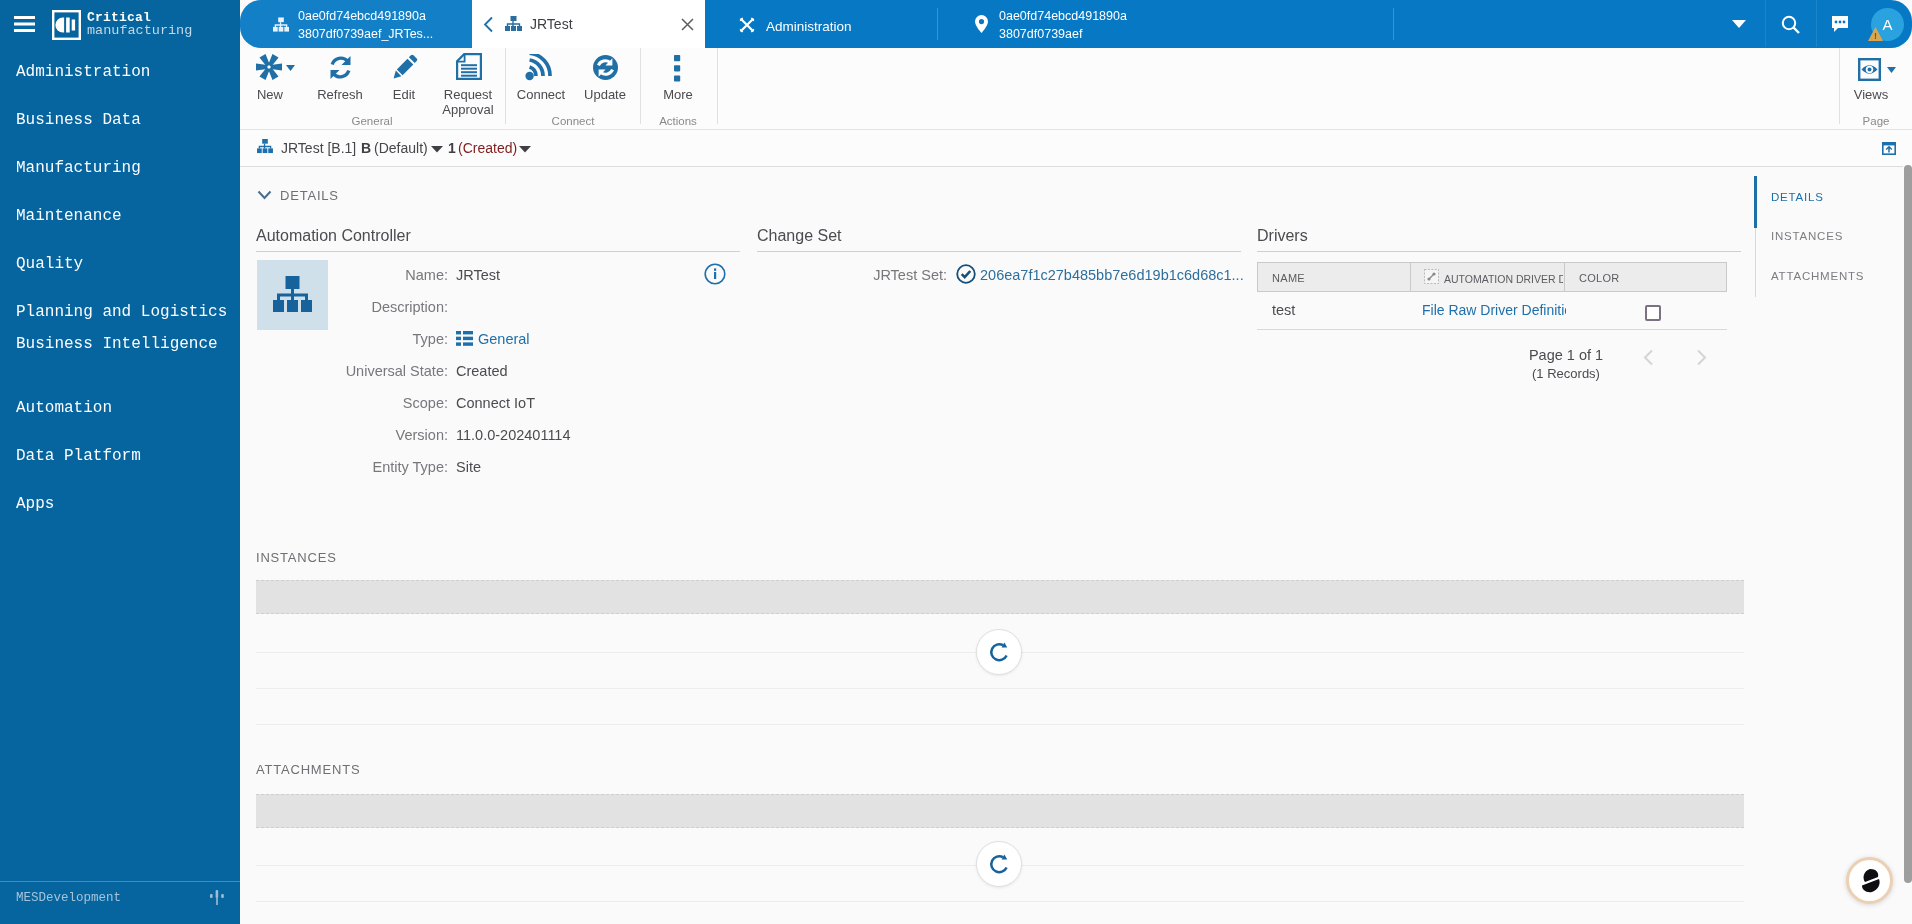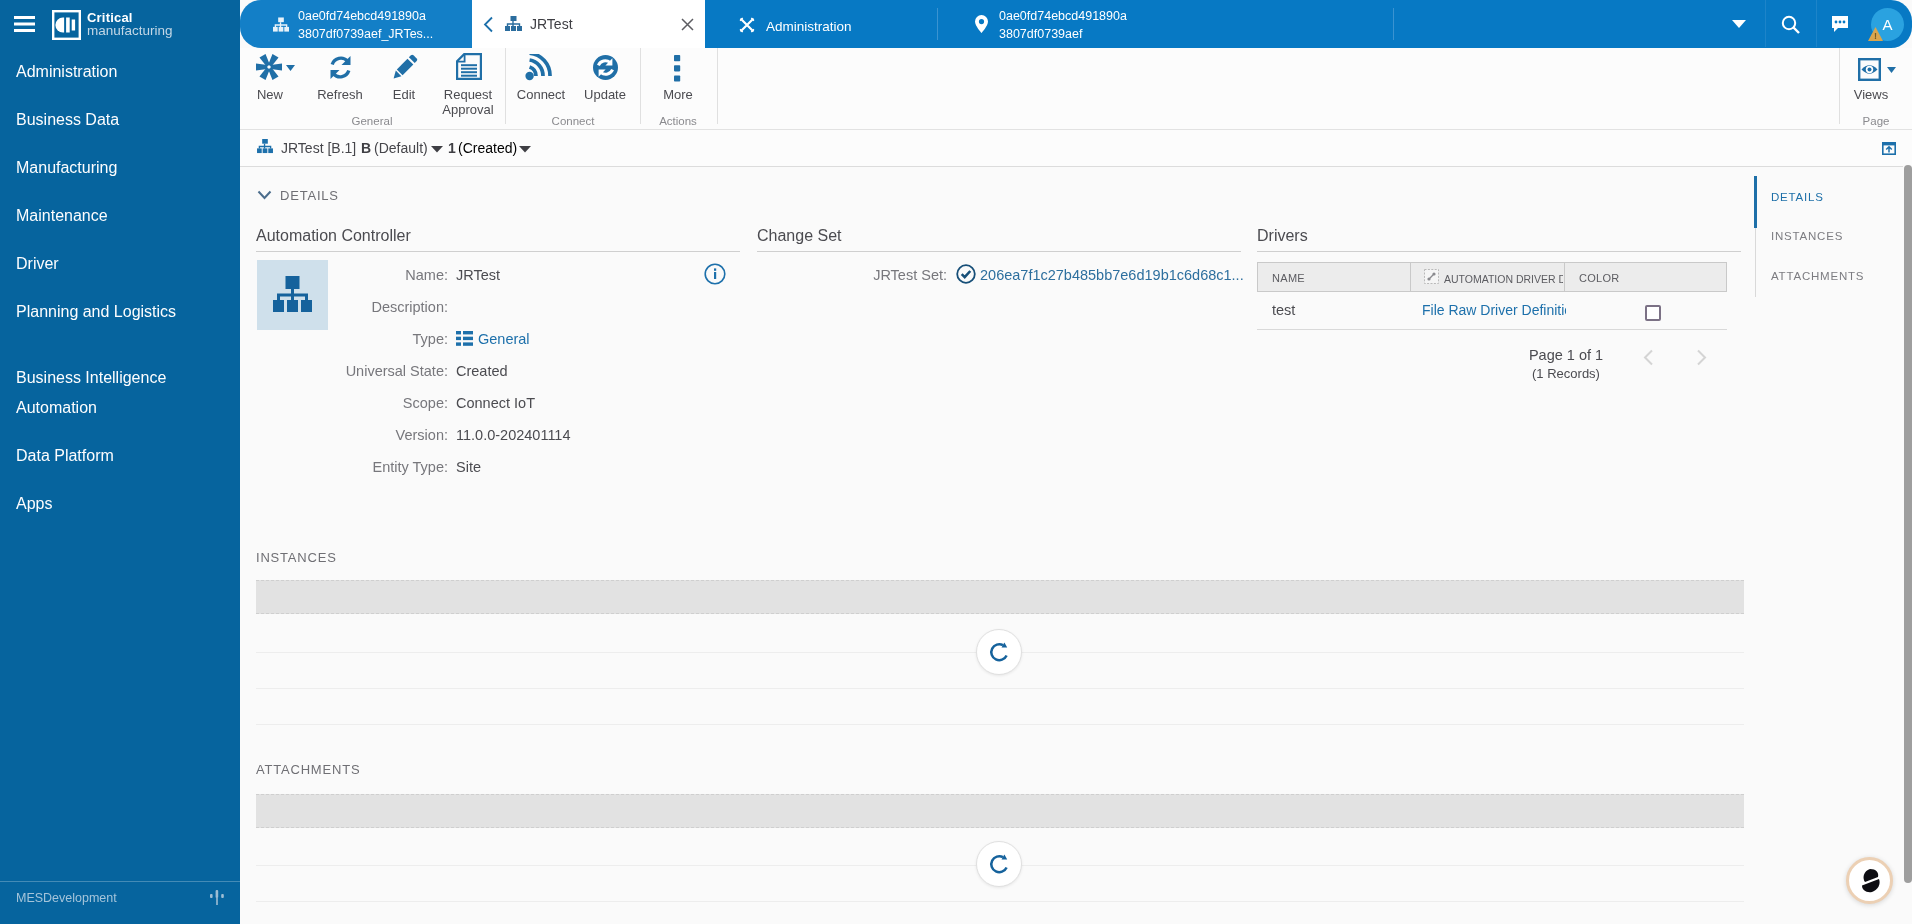--- a/index.html
+++ b/index.html
@@ -1,18 +1,18 @@
 <!DOCTYPE html>
 <html><head>
 <meta charset="utf-8">
 <style>
 * { margin:0; padding:0; box-sizing:border-box; }
 html,body { width:1912px; height:924px; overflow:hidden; font-family:"Liberation Sans", sans-serif; background:#fafafa; }
 .abs { position:absolute; }
-#sidebar { position:absolute; left:0; top:0; width:240px; height:924px; background:#06649e; z-index:5; }
+#sidebar { position:absolute; left:0; top:0; width:240px; height:924px; background:#06649e; z-index:5;font-family:Liberation Mono, monospace; }
 #topbar { position:absolute; left:240px; top:0; width:1672px; height:48px; background:#0779c4;border-radius:21px; }
 #toolbar { position:absolute; left:240px; top:48px; width:1672px; height:82px; background:#fcfcfc; border-bottom:1px solid #e2e2e2; }
 #crumb { position:absolute; left:240px; top:130px; width:1672px; height:37px; background:#fcfcfc; border-bottom:1px solid #dcdcdc; }
 #content { position:absolute; left:240px; top:167px; width:1672px; height:757px; background:#fafafa; }
 
 
 .menuitem { position:absolute; left:16px; color:#fdfdfe; font-size:16px; }
 #sfoot { position:absolute; left:0; bottom:0; width:240px; height:43px; border-top:1px solid rgba(255,255,255,0.25);padding-left:38px; }
 #sfoot span { position:absolute; left:16px; top:9px; color:#a4c4da; font-size:12.5px; }
 
@@ -124,23 +124,23 @@
     <path d="M12.1 7.5 L12.1 22.5 L10.9 22.5 A 7.5 7.5 0 0 1 10.9 7.5 Z" fill="#fff"></path>
     <rect x="14.1" y="7.5" width="3.6" height="15" fill="#fff"></rect>
     <rect x="19.7" y="9.5" width="3.4" height="11" fill="#fff"></rect>
   </svg>
   <div class="abs" style="left:87px;top:10px;color:#fff;font-size:13px;font-weight:bold;letter-spacing:0.2px">Critical</div>
   <div class="abs" style="left:87px;top:23px;color:#c3d7e6;font-size:13.5px">manufacturing</div>
   <div class="menuitem" style="top:63px">Administration</div>
   <div class="menuitem" style="top:111px">Business Data</div>
   <div class="menuitem" style="top:159px">Manufacturing</div>
   <div class="menuitem" style="top:207px">Maintenance</div>
-  <div class="menuitem" style="top:255px">Driver</div>
+  <div class="menuitem" style="top:255px">Quality</div>
   <div class="menuitem" style="top:303px">Planning and Logistics</div>
-  <div class="menuitem" style="top:369px">Business Intelligence</div>
+  <div class="menuitem" style="top:335px">Business Intelligence</div>
   <div class="menuitem" style="top:399px">Automation</div>
   <div class="menuitem" style="top:447px">Data Platform</div>
   <div class="menuitem" style="top:495px">Apps</div>
   <div id="sfoot">
     <span>MESDevelopment</span>
     <svg class="abs" style="left:210px;top:8px" width="14" height="15" viewBox="0 0 14 15">
         <g fill="#9dbdd4">
           <rect x="0" y="4" width="2.6" height="4" rx="1"></rect>
           <rect x="5.6" y="0" width="2.6" height="8" rx="1"></rect>
           <rect x="11.2" y="4" width="2.6" height="4" rx="1"></rect>
@@ -263,21 +263,21 @@
       <rect x="12" y="10" width="5" height="5"></rect>
       <path d="M8 5 v3 M2.5 10 v-2 h12 v2 M8 7 v3" stroke="#1d70ab" stroke-width="1.4" fill="none"></path>
     </svg>
   <div class="abs" style="left:41px;top:10px;font-size:14px;color:#46464b">JRTest [B.1]</div>
     <div class="abs" style="left:121px;top:10px;font-size:14px;color:#3f3f44;font-weight:bold">B</div>
     <div class="abs" style="left:134px;top:10px;font-size:14px;color:#46464b">(Default)</div>
     <svg class="abs" style="left:191px;top:16px" width="12" height="6.5" viewBox="0 0 12 6.5" fill="#3f3f44">
       <path d="M0 0 H12 L6 6.5 Z"></path>
     </svg>
     <div class="abs" style="left:208px;top:10px;font-size:14px;color:#3f3f44;font-weight:bold">1</div>
-    <div class="abs" style="left:218px;top:10px;font-size:14px;color:#000000">(Created)</div>
+    <div class="abs" style="left:218px;top:10px;font-size:14px;color:#7f1d1d">(Created)</div>
     <svg class="abs" style="left:279px;top:16px" width="12" height="6.5" viewBox="0 0 12 6.5" fill="#3f3f44">
       <path d="M0 0 H12 L6 6.5 Z"></path>
     </svg>
   <svg class="abs" style="left:1642px;top:12px" width="14" height="13" viewBox="0 0 14 13">
     <rect x="0.8" y="0.8" width="12.4" height="11.4" fill="none" stroke="#1d70ab" stroke-width="1.6"></rect>
     <rect x="0" y="0" width="14" height="3.4" fill="#1d70ab"></rect>
     <path d="M7 10.5 V5.5 M4.2 7.5 L7 4.8 L9.8 7.5" stroke="#1d70ab" stroke-width="1.5" fill="none"></path>
   </svg>
 </div>
 <div id="content">

